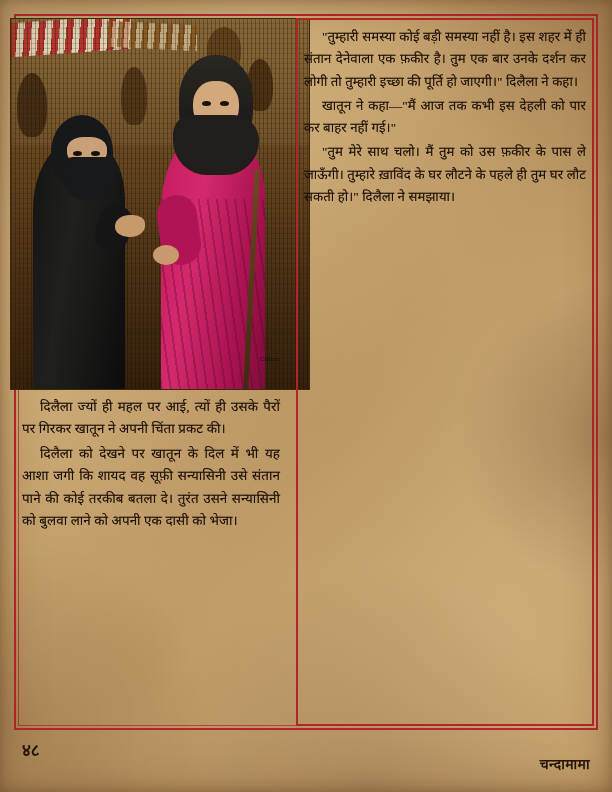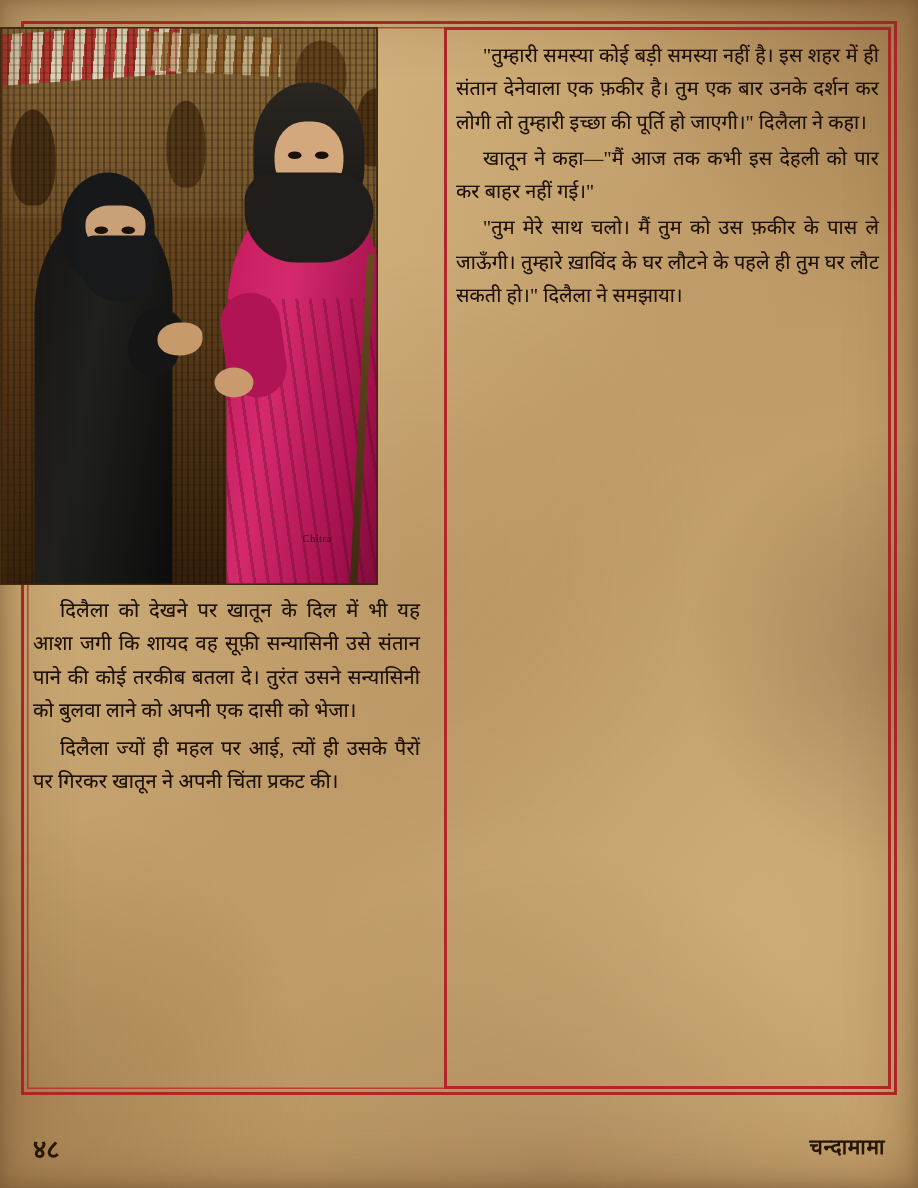--- a/index.html
+++ b/index.html
@@ -61,23 +61,23 @@
     width: 576px;
     height: 708px;
     border: 1px solid #b5242a;
     box-sizing: border-box;
     opacity: .75;
   }
 
   
   #illustration {
     position: absolute;
-    left: 0;
+    left: 10px;
     top: 18px;
-    width: 252px;
+    width: 300px;
     height: 372px;
     background: #2a1c0d;
     overflow: hidden;
     border: 1px solid #3a2a12;
     box-sizing: border-box;
   }
   .ill-layer { position: absolute; }
 
   
   #ill-sky {
@@ -261,21 +261,20 @@
     height: 30px;
   }
   #page-number {
     position: absolute;
     left: 4px;
     top: 0;
     font-size: 17px;
     font-weight: bold;
     color: #241407;
     font-family: Liberation Serif, serif;
-    margin-top: 16px;
   }
   #magazine-name {
     position: absolute;
     right: 4px;
     top: 16px;
     font-size: 14px;
     font-weight: bold;
     color: #241407;
     font-family: Liberation Sans, sans-serif;
     letter-spacing: .4px;
@@ -323,22 +322,22 @@
     </div>
     <div class="ill-layer" id="fig-left-veil"></div>
     <div class="ill-layer" id="fig-left-hand"></div>
 
     <div class="ill-layer" id="signature">Chitra</div>
   </div>
 
   <div id="right-col-box"></div>
 
   <div class="col" id="col-left">
+    <p class="para">दिलैला ज्यों ही महल पर आई, त्यों ही उसके पैरों पर गिरकर खातून ने अपनी चिंता प्रकट की।</p>
     <p class="para">दिलैला को देखने पर खातून के दिल में भी यह आशा जगी कि शायद वह सूफ़ी सन्यासिनी उसे संतान पाने की कोई तरकीब बतला दे। तुरंत उसने सन्यासिनी को बुलवा लाने को अपनी एक दासी को भेजा।</p>
-    <p class="para">दिलैला ज्यों ही महल पर आई, त्यों ही उसके पैरों पर गिरकर खातून ने अपनी चिंता प्रकट की।</p>
   </div>
 
   <div class="col" id="col-right">
     <p class="para">"तुम्हारी समस्या कोई बड़ी समस्या नहीं है। इस शहर में ही संतान देनेवाला एक फ़कीर है। तुम एक बार उनके दर्शन कर लोगी तो तुम्हारी इच्छा की पूर्ति हो जाएगी।" दिलैला ने कहा।</p>
     <p class="para">खातून ने कहा—"मैं आज तक कभी इस देहली को पार कर बाहर नहीं गई।"</p>
     <p class="para">"तुम मेरे साथ चलो। मैं तुम को उस फ़कीर के पास ले जाऊँगी। तुम्हारे ख़ाविंद के घर लौटने के पहले ही तुम घर लौट सकती हो।" दिलैला ने समझाया।</p>
   </div>
 
   <div id="footer">
     <div id="page-number">४८</div>

